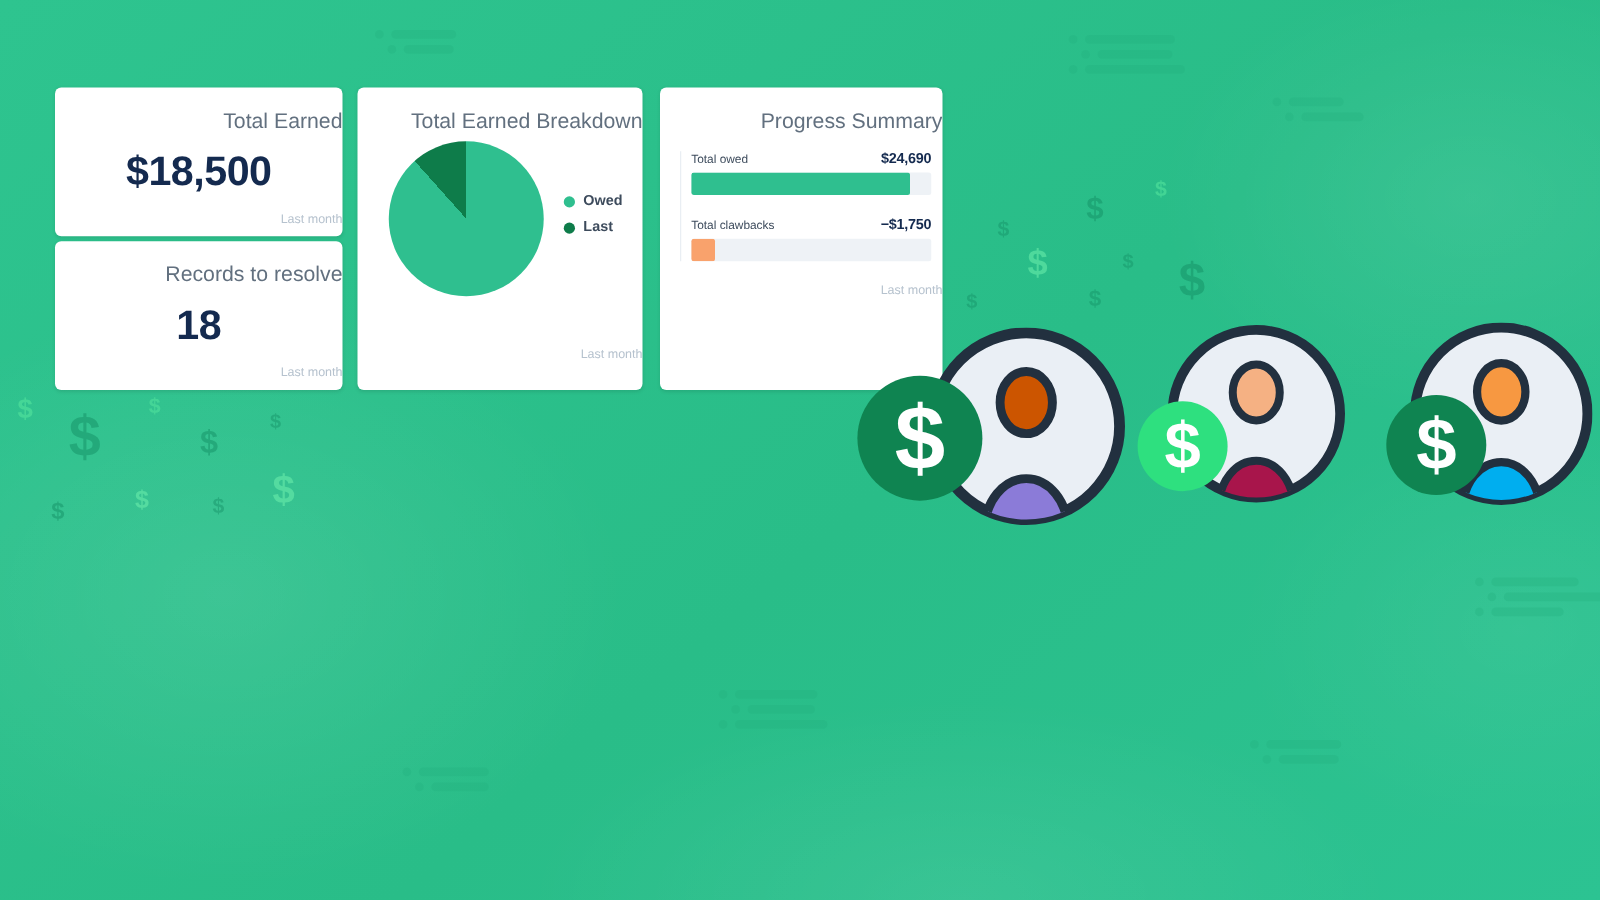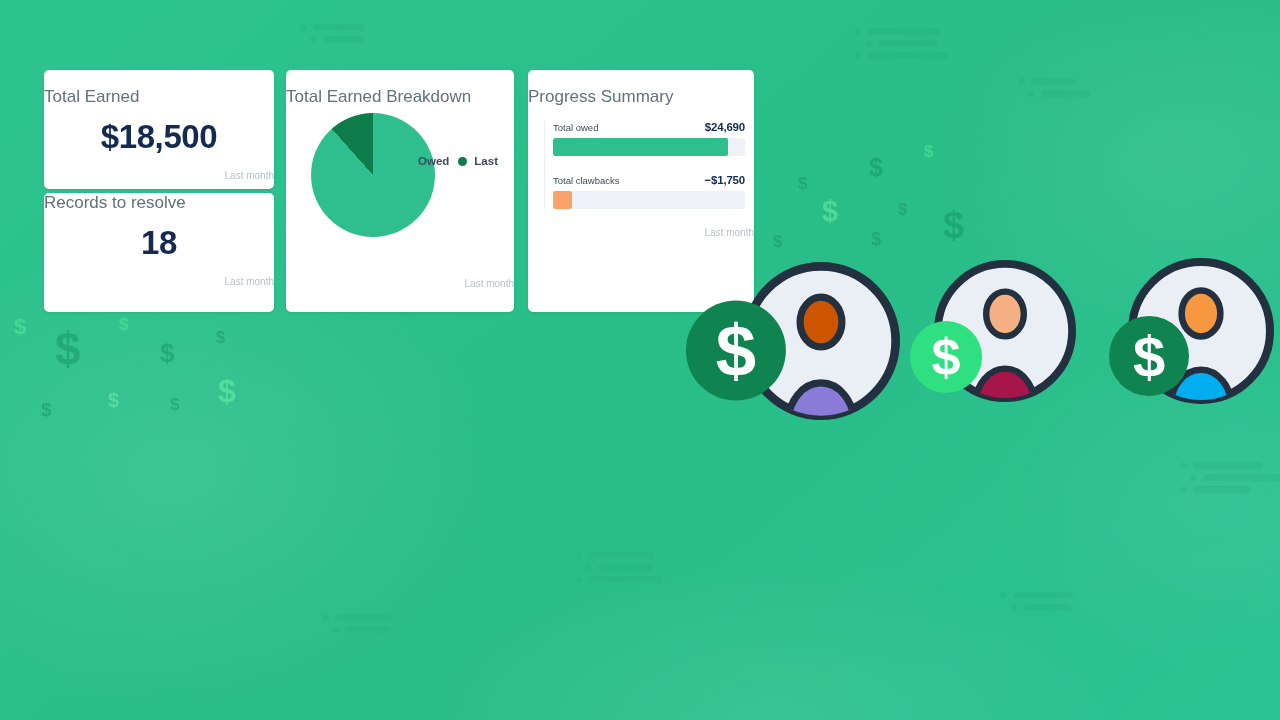--- a/index.html
+++ b/index.html
@@ -37,21 +37,21 @@
   .card {
     position:absolute;
     background:#ffffff;
     border-radius:5px;
     box-shadow:0 1px 3px rgba(0,0,0,.10);
     overflow:hidden;
   }
   .card-title {
     font-size:17px;
     color:#62707f;
-    text-align:left;
+    text-align:right;
     font-weight:400;
   }
   .card-footer {
     font-size:10px;
     color:#b6c2ce;
     text-align:right;
     font-weight:400;
   }
   .stat-value {
     font-size:33px;
@@ -60,34 +60,34 @@
     text-align:center;
     letter-spacing:-0.4px;
   }
 
   
   #card-total-earned { left:44px; top:70px; width:230px; height:119px; padding-top:17px; }
   #card-total-earned .stat-value { margin-top:11px; }
   #card-total-earned .card-footer { margin-top:14px; }
 
   
-  #card-records { left:44px; top:193px; width:230px; height:119px; }
+  #card-records { left:44px; top:193px; width:230px; height:119px; padding-top:17px; }
   #card-records .stat-value { margin-top:11px; }
   #card-records .card-footer { margin-top:14px; }
 
   
   #card-breakdown { left:286px; top:70px; width:228px; height:242px; padding-top:17px; }
   #pie-area { position:relative; height:150px; margin-top:4px; }
   #pie {
     position:absolute; left:25px; top:2px;
     width:124px; height:124px; border-radius:50%;
   }
   #pie-legend {
     position:absolute; right:16px; top:44px;
-    display:flex; flex-direction:row; gap:9px;
+    display:flex; flex-direction:column; gap:9px;
   }
   .legend-item { display:flex; align-items:center; gap:7px; }
   .legend-dot { width:9px; height:9px; border-radius:50%; }
   .legend-label { font-size:11.5px; color:#3d4b5c; font-weight:700; }
   #card-breakdown .card-footer { margin-top:17px; }
 
   
   #card-progress { left:528px; top:70px; width:226px; height:242px; padding-top:17px; }
   #progress-list { margin:14px 0 0 16px; padding-left:8px; border-left:1px solid #e9eef3; }
   .prog-row { width:192px; margin-bottom:18px; }

